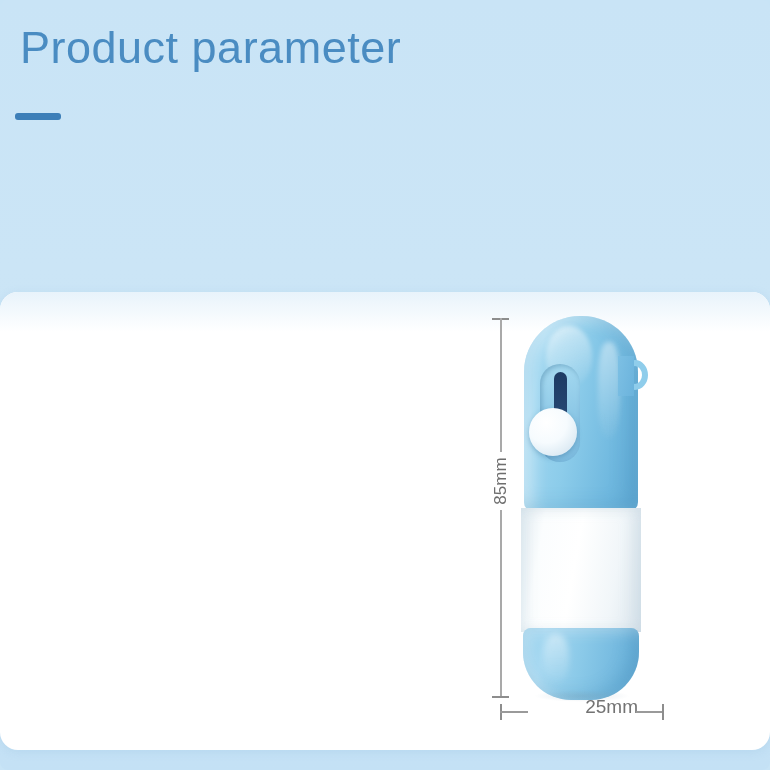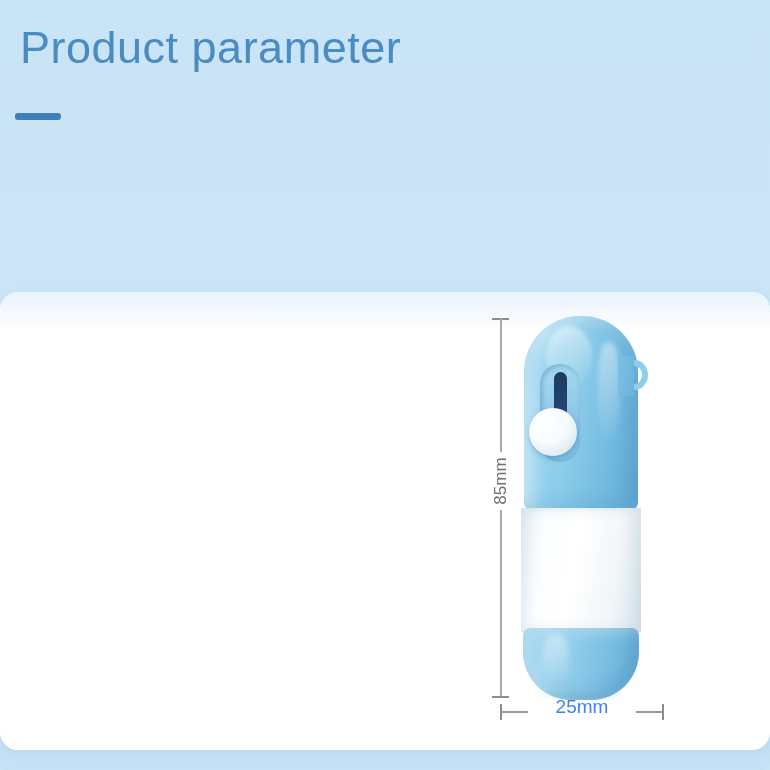--- a/index.html
+++ b/index.html
@@ -161,23 +161,23 @@
     height: 16px;
     background: #8d8d8d;
   }
   .dim-h .tick-l { left: 2px; }
   .dim-h .tick-r { left: 164px; }
   .dim-h .label {
     position: absolute;
     left: 28px;
     top: 2px;
     width: 112px;
-    text-align: center;
+    text-align: right;
     font-size: 19px;
-    color: #3b82f6;
+    color: #737373;
   }
 
   
   .bottle {
     position: absolute;
     left: 48px;
     top: 14px;
     width: 126px;
     height: 384px;
   }

